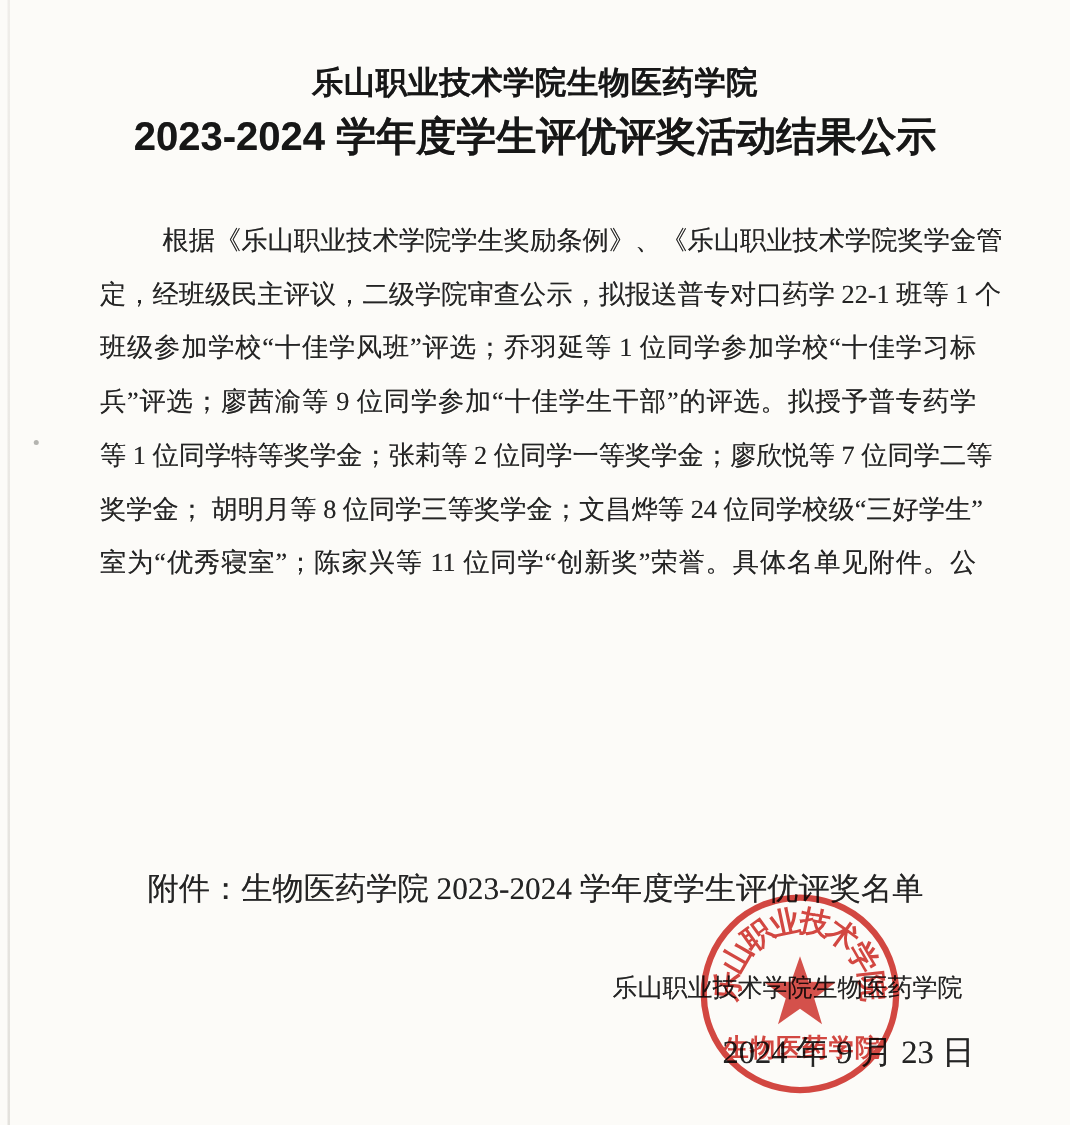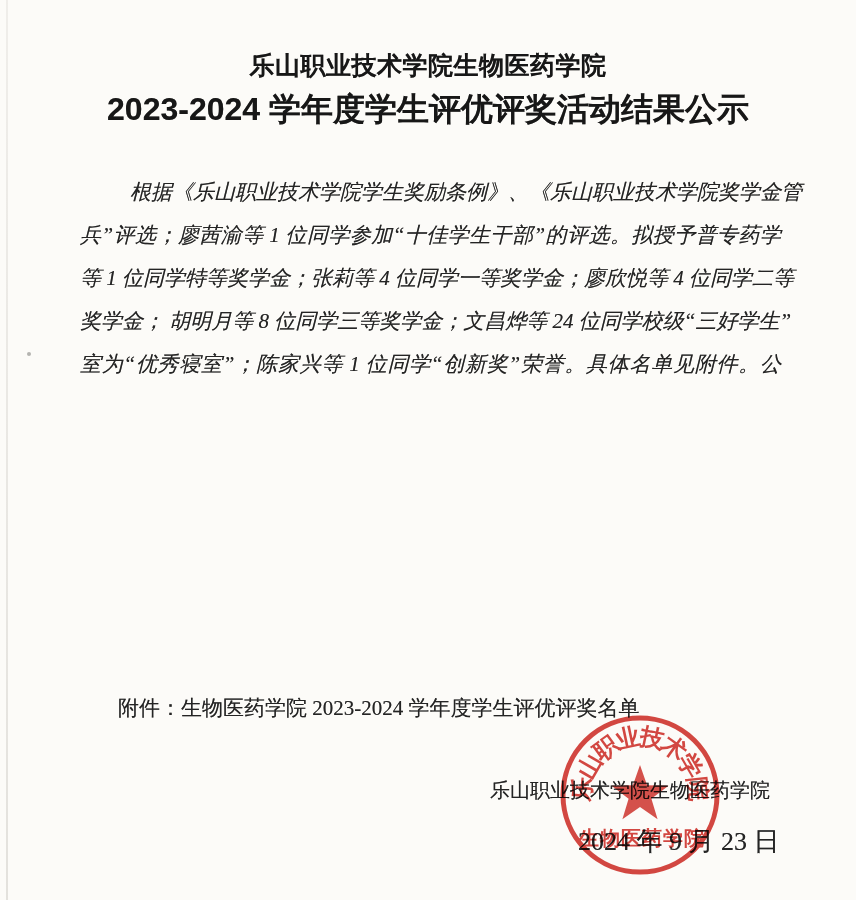--- a/index.html
+++ b/index.html
@@ -33,34 +33,33 @@
     font-weight:700;color:var(--title-ink);
     text-shadow:0 0 .5px rgba(0,0,0,.5);
     white-space:nowrap;
   }
   .t1{top:49px;font-size:25px;letter-spacing:.5px;}
   .t2{top:88px;font-size:32px;}
   .body{
     position:absolute;top:171px;left:80px;width:701px;
     font-size:21px;
     text-shadow:0 0 .45px rgba(0,0,0,.45);
-    font-style:italic;
   }
   .body-line{
     height:43px;line-height:43px;white-space:nowrap;
     text-align:justify;text-align-last:justify;
     text-justify:inter-character;
     word-break:break-all;
     overflow:visible;
   }
   .body-line.first{text-indent:50px;}
   .body-line.last{text-align-last:left;}
   .attachment{
     position:absolute;top:694px;left:118px;
-    font-size:21px;white-space:nowrap;
+    font-size:25px;white-space:nowrap;
     text-shadow:0 0 .45px rgba(0,0,0,.45);
   }
   .signature{
     position:absolute;top:777px;left:490px;
     font-size:20px;white-space:nowrap;
     text-shadow:0 0 .45px rgba(0,0,0,.45);
   }
   .date{
     position:absolute;top:824px;left:578px;
     font-size:26px;white-space:nowrap;
@@ -90,24 +89,26 @@
 <div class="page">
 
   <div class="edge-line"></div>
   <div class="speck"></div>
 
   <div class="title t1">乐山职业技术学院生物医药学院</div>
   <div class="title t2">2023-2024 学年度学生评优评奖活动结果公示</div>
 
   <div class="body" id="bodyLines">
       <div class="body-line first">根据《乐山职业技术学院学生奖励条例》、《乐山职业技术学院奖学金管</div>
-      <div class="body-line">兵”评选；廖茜渝等 1 位同学参加“十佳学生干部”的评选。拟授予普专药学</div>
-      <div class="body-line">等 1 位同学特等奖学金；张莉等 4 位同学一等奖学金；廖欣悦等 4 位同学二等</div>
+      <div class="body-line">定，经班级民主评议，二级学院审查公示，拟报送普专对口药学 22-1 班等 1 个</div>
+      <div class="body-line">班级参加学校“十佳学风班”评选；乔羽延等 1 位同学参加学校“十佳学习标</div>
+      <div class="body-line">兵”评选；廖茜渝等 9 位同学参加“十佳学生干部”的评选。拟授予普专药学</div>
+      <div class="body-line">等 1 位同学特等奖学金；张莉等 2 位同学一等奖学金；廖欣悦等 7 位同学二等</div>
       <div class="body-line">奖学金； 胡明月等 8 位同学三等奖学金；文昌烨等 24 位同学校级“三好学生”</div>
-      <div class="body-line">室为“优秀寝室”；陈家兴等 1 位同学“创新奖”荣誉。具体名单见附件。公</div>
+      <div class="body-line">室为“优秀寝室”；陈家兴等 11 位同学“创新奖”荣誉。具体名单见附件。公</div>
     </div>
 
   <div class="attachment">附件：生物医药学院 2023-2024 学年度学生评优评奖名单</div>
 
   <div class="signature">乐山职业技术学院生物医药学院</div>
 
   <div class="date">2024 年 9 月 23 日</div>
 
   <svg class="stamp" viewBox="0 0 200 200">
     <circle cx="100" cy="100" r="77"></circle>

